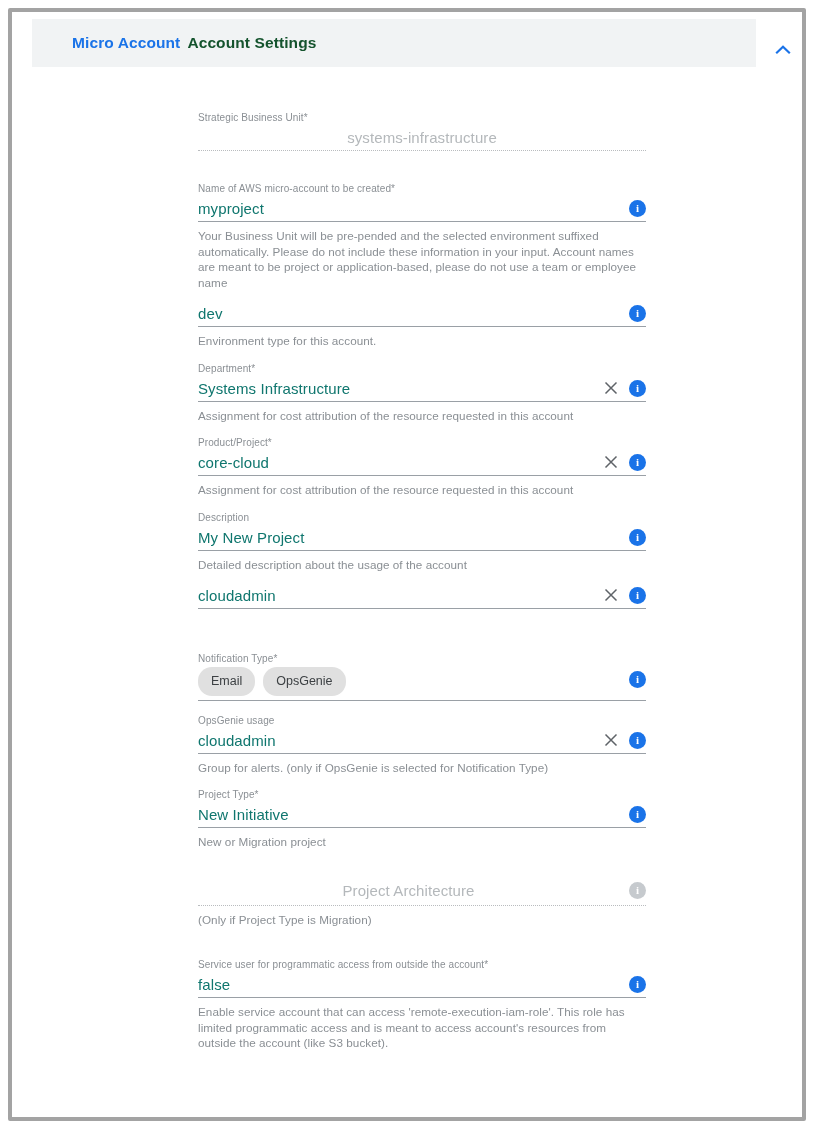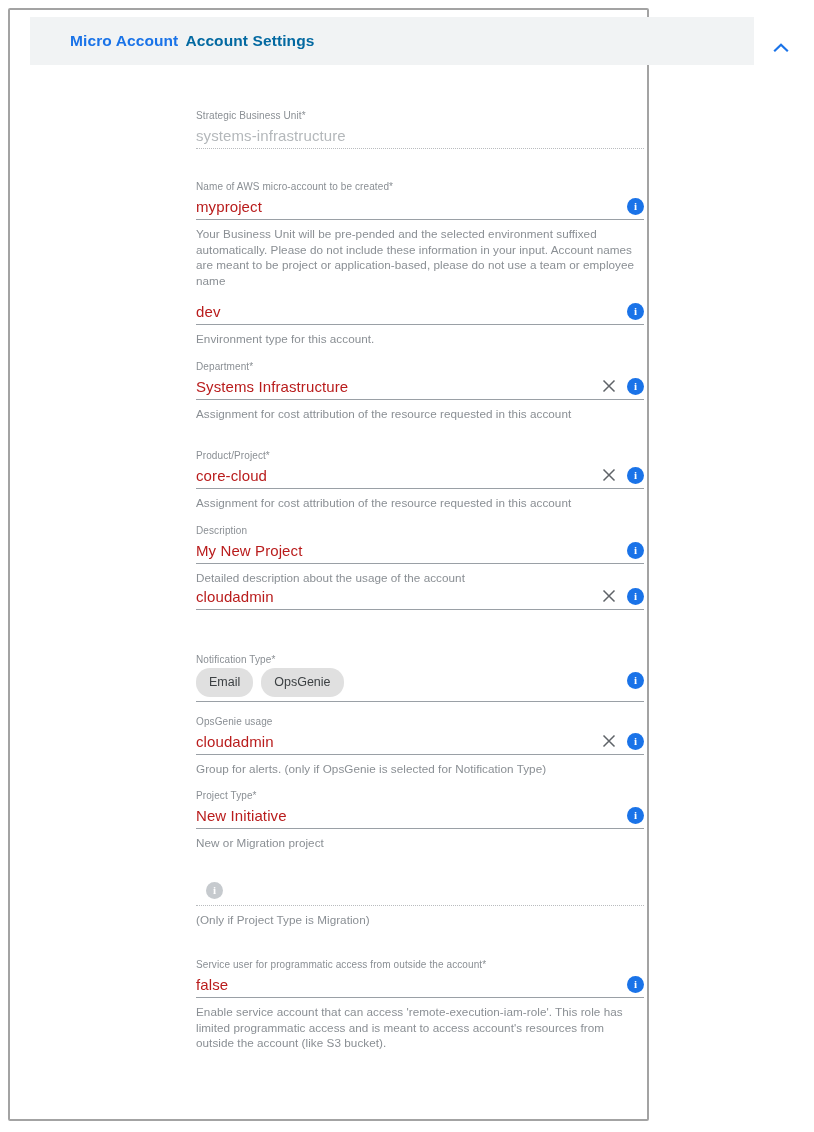--- a/index.html
+++ b/index.html
@@ -10,23 +10,23 @@
     font-family: "Liberation Sans", "DejaVu Sans", sans-serif;
     -webkit-font-smoothing: antialiased;
   }
 
   .page { position: relative; width: 814px; height: 1132px; background:#fff; overflow:hidden; }
 
   
   .card {
     position: absolute;
     left: 8px; top: 8px;
-    width: 641px; height: 1113px;
+    width: 798px; height: 1113px;
     background: #ffffff;
-    border: 2px solid #a3a3a3;
+    border: 4px solid #a3a3a3;
     border-radius: 2px;
   }
 
   
   .panel-header {
     position: absolute;
     left: 20px; top: 7px;
     width: 724px; height: 48px;
     background: #f1f3f4;
     display: flex;
@@ -34,21 +34,21 @@
     padding-left: 40px;
   }
   .panel-title-link {
     color: #1a73e8;
     font-size: 15.5px;
     font-weight: bold;
     letter-spacing: .1px;
     cursor: pointer;
   }
   .panel-title-main {
-    color: #0369a1;
+    color: #14532d;
     font-size: 15.5px;
     font-weight: bold;
     margin-left: 7px;
     letter-spacing: .1px;
   }
   .collapse-btn {
     position: absolute;
     left: 758px; top: 24px;
     width: 26px; height: 26px;
     display: flex; align-items: center; justify-content: center;
@@ -83,27 +83,27 @@
     border-bottom: 1px solid #9aa0a6;
     padding-bottom: 2px;
   }
   .fcontrol.dotted {
     border-bottom: 1px dotted #b9bcbf;
   }
 
   .fvalue {
     flex: 1 1 auto;
     font-size: 15px;
-    color: #b91c1c;
+    color: #0f766e;
     line-height: 21px;
     letter-spacing: .1px;
     white-space: nowrap;
     overflow: hidden;
   }
-  .fvalue.placeholder { color: #b4b8bb; }
+  .fvalue.placeholder { color: #b4b8bb; text-align: center; }
 
   .fhelp {
     font-size: 11.7px;
     color: #8a8f94;
     line-height: 15.5px;
     letter-spacing: .05px;
     margin-top: 6px;
   }
 
   
@@ -183,21 +183,21 @@
       </div>
 
       <div class="field" style="margin-bottom:12px;">
         <div class="fcontrol">
           <div class="fvalue">dev</div>
           <div class="info-icon">i</div>
         </div>
         <div class="fhelp">Environment type for this account.</div>
       </div>
 
-      <div class="field" style="margin-bottom:27px;">
+      <div class="field" style="margin-bottom:12px;">
         <label class="flabel">Department*</label>
         <div class="fcontrol">
           <div class="fvalue">Systems Infrastructure</div>
           <svg class="clear-icon" viewBox="0 0 16 16">
             <path d="M2.5 2.5 L13.5 13.5 M13.5 2.5 L2.5 13.5" stroke="#5f6368" stroke-width="1.5" fill="none"></path>
           </svg>
           <div class="info-icon">i</div>
         </div>
         <div class="fhelp">Assignment for cost attribution of the resource requested in this account</div>
       </div>
@@ -207,21 +207,21 @@
         <div class="fcontrol">
           <div class="fvalue">core-cloud</div>
           <svg class="clear-icon" viewBox="0 0 16 16">
             <path d="M2.5 2.5 L13.5 13.5 M13.5 2.5 L2.5 13.5" stroke="#5f6368" stroke-width="1.5" fill="none"></path>
           </svg>
           <div class="info-icon">i</div>
         </div>
         <div class="fhelp">Assignment for cost attribution of the resource requested in this account</div>
       </div>
 
-      <div class="field" style="margin-bottom:0;">
+      <div class="field" style="margin-bottom:12px;">
         <label class="flabel">Description</label>
         <div class="fcontrol">
           <div class="fvalue">My New Project</div>
           <div class="info-icon">i</div>
         </div>
         <div class="fhelp">Detailed description about the usage of the account</div>
       </div>
 
       <div class="field" style="margin-bottom:42px;">
         <div class="fcontrol">
@@ -260,20 +260,21 @@
         <label class="flabel">Project Type*</label>
         <div class="fcontrol">
           <div class="fvalue">New Initiative</div>
           <div class="info-icon">i</div>
         </div>
         <div class="fhelp">New or Migration project</div>
       </div>
 
       <div class="field" style="margin-bottom:30px;">
         <div class="fcontrol dotted" style="padding-bottom:4px;">
+          <div class="fvalue placeholder">Project Architecture</div>
           <div class="info-icon disabled">i</div>
         </div>
         <div class="fhelp">(Only if Project Type is Migration)</div>
       </div>
 
       <div class="field" style="margin-bottom:31px;">
         <label class="flabel">Service user for programmatic access from outside the account*</label>
         <div class="fcontrol">
           <div class="fvalue">false</div>
           <div class="info-icon">i</div>

